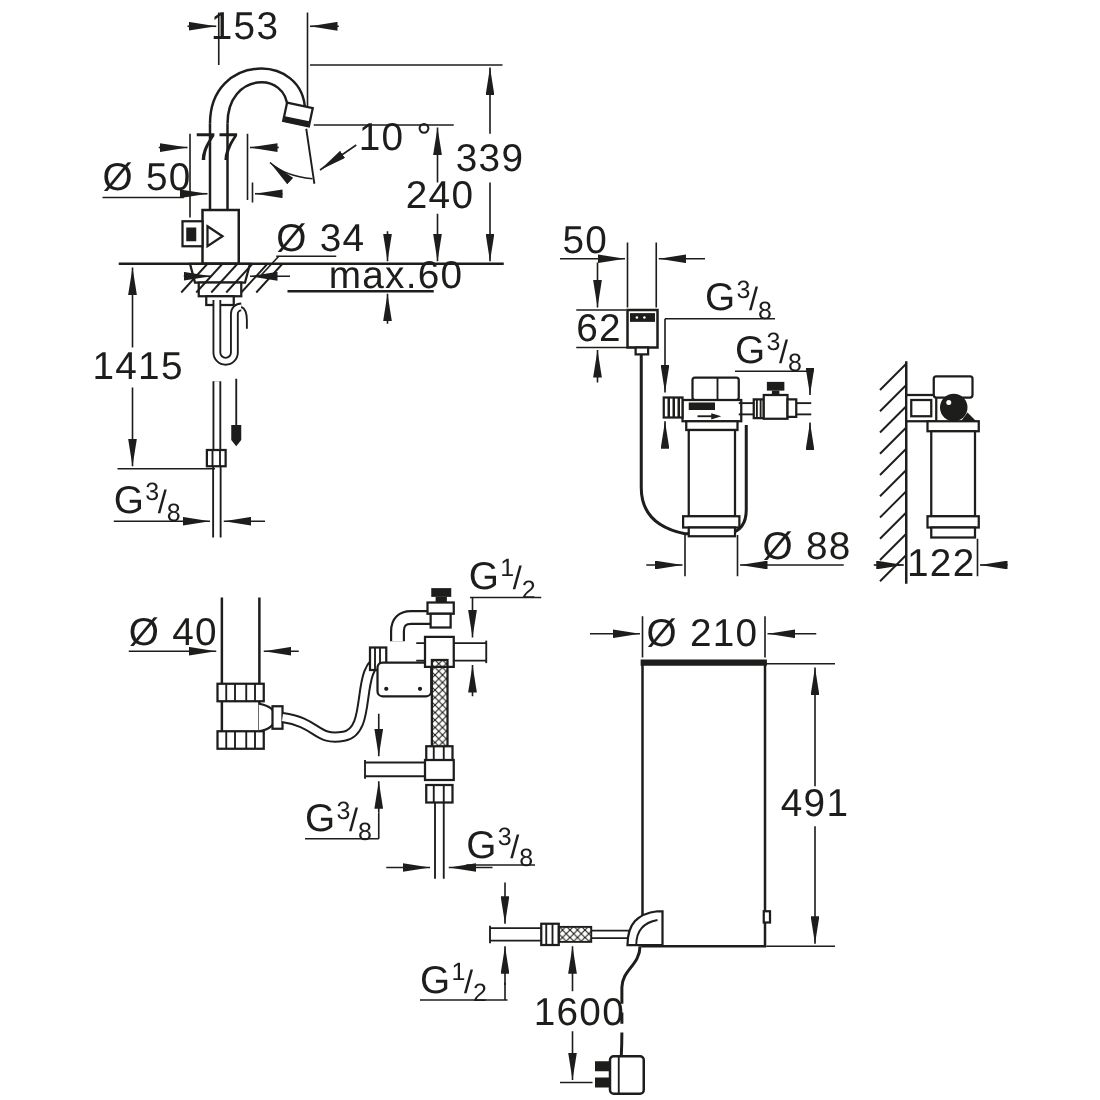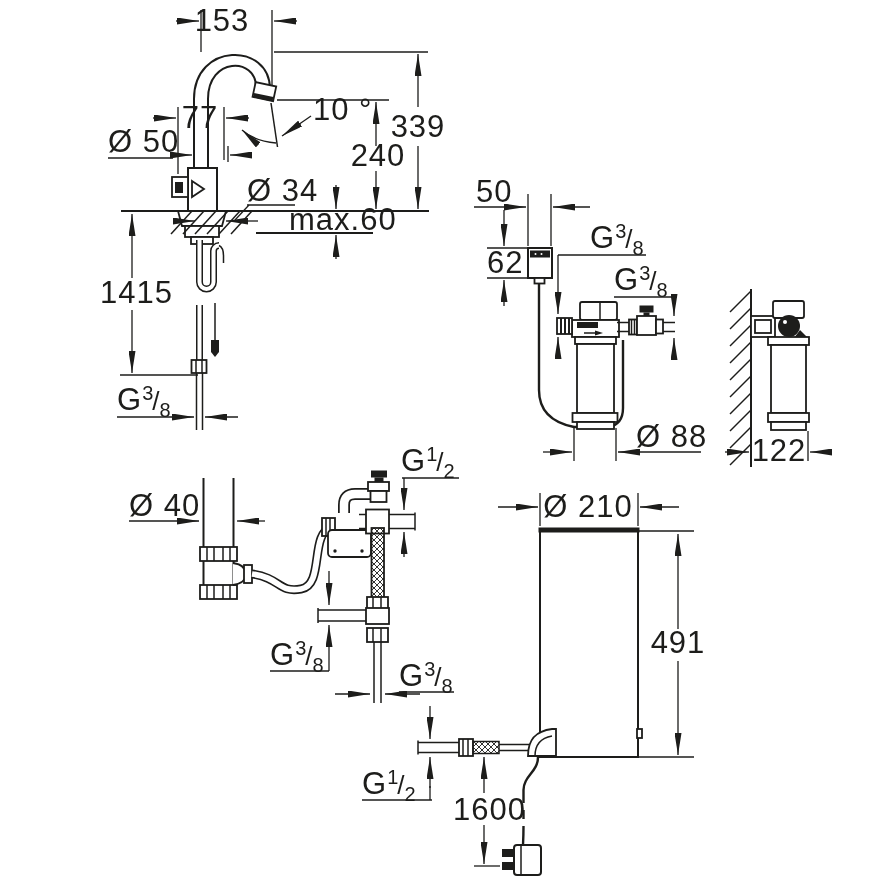--- a/index.html
+++ b/index.html
@@ -1,17 +1,17 @@
 <!DOCTYPE html>
 <html style="--ink: #1d1d1b; --bg: #ffffff;"><head>
 <meta charset="utf-8">
 <style>
   :root { --ink: #1d1d1b; --bg: #ffffff; }
   html,body { margin:0; padding:0; background:var(--bg); }
-  .canvas { width:800px; height:880px; background:var(--bg); position:relative;padding-left:26px; }
+  .canvas { width:800px; height:880px; background:var(--bg); position:relative; }
   svg { display:block; }
   .ln   { stroke:var(--ink); fill:none; stroke-width:2; }
   .ln15 { stroke:var(--ink); fill:none; stroke-width:1.5; }
   .dl   { stroke:var(--ink); fill:none; stroke-width:1.3; }
   .wh   { fill:#fff; stroke:var(--ink); stroke-width:1.8; }
   .wh2  { fill:#fff; stroke:var(--ink); stroke-width:2; }
   .bk   { fill:var(--ink); stroke:none; }
   .tube7  { stroke:var(--ink); fill:none; stroke-width:7; }
   .tube4w { stroke:#fff; fill:none; stroke-width:4; }
   .hose9  { stroke:var(--ink); fill:none; stroke-width:9; }

